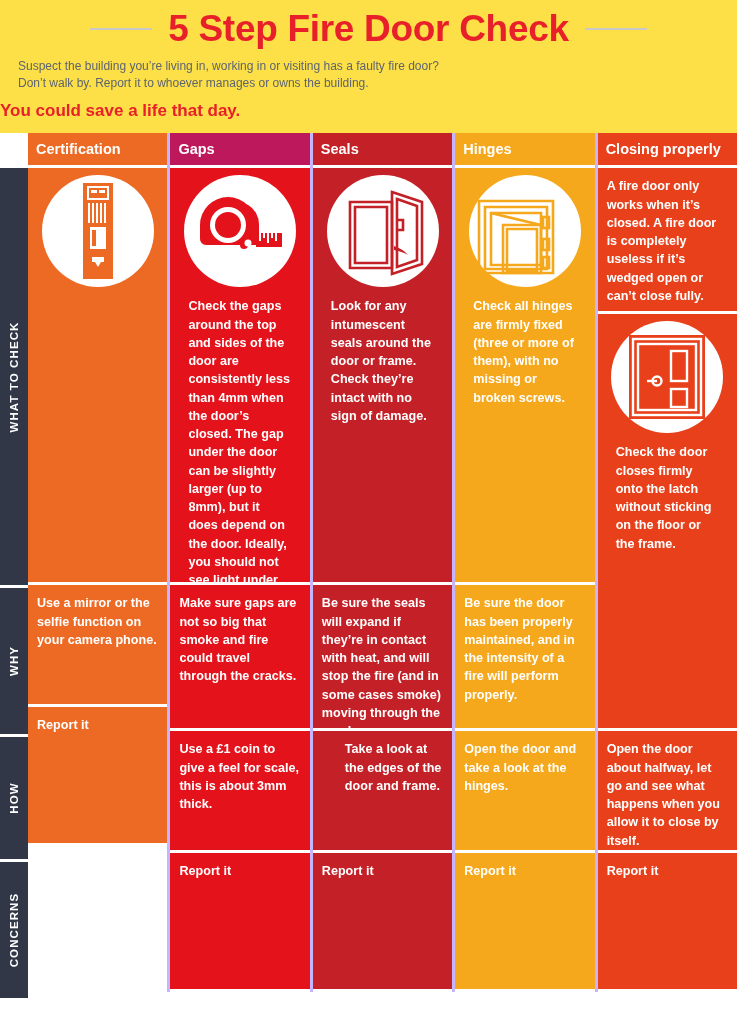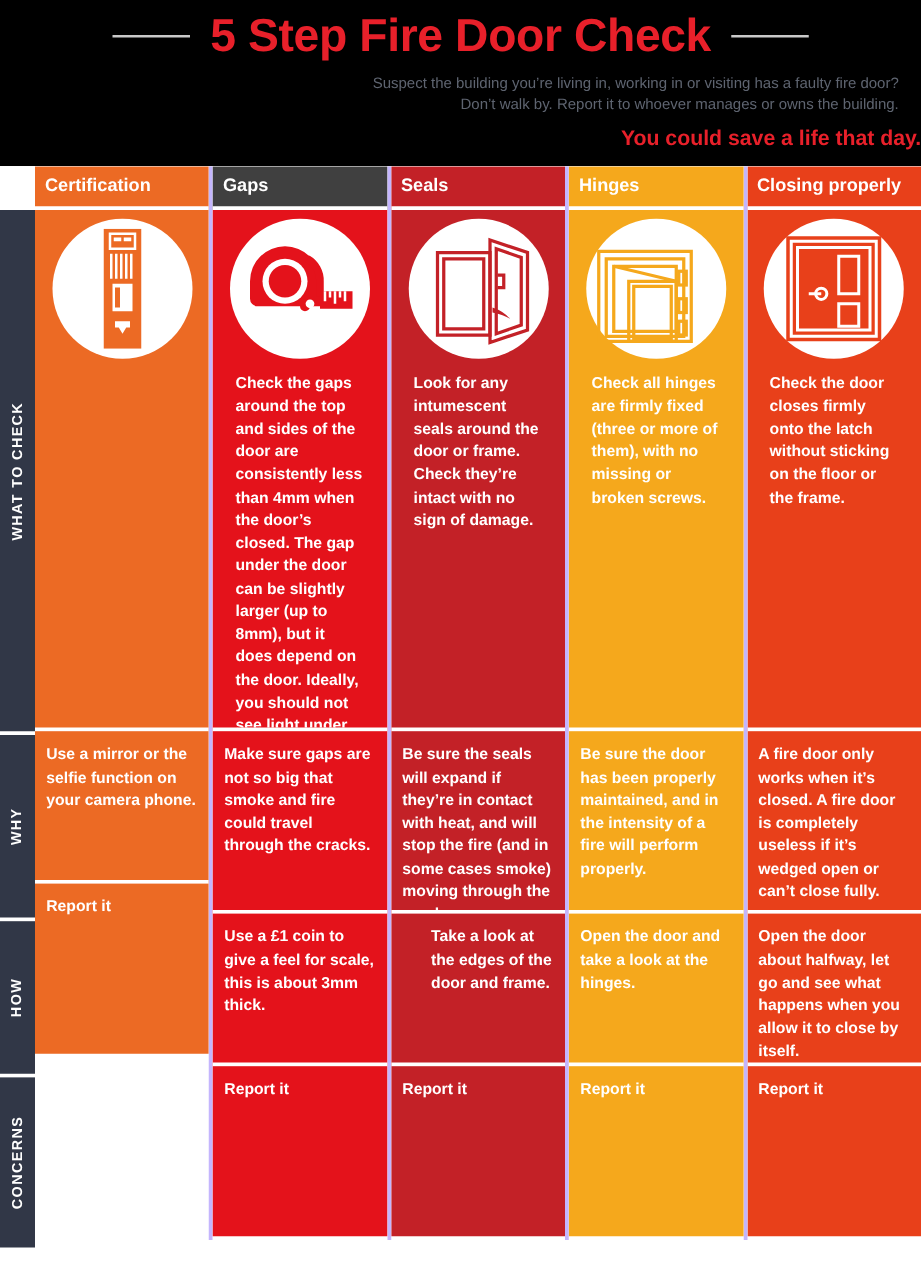--- a/index.html
+++ b/index.html
@@ -17,22 +17,22 @@
     position: relative;
     width: 737px;
     height: 1024px;
     background: #ffffff;
     overflow: hidden;
   }
 
   
   .header {
     padding: 8px 0 6px 0;
-    background: #000000;
-    text-align: right;
+    background: #fde047;
+    text-align: left;
   }
   .title-row {
     display: flex;
     align-items: center;
     justify-content: center;
     gap: 16px;
     padding: 0 6px;
   }
   .title-rule {
     height: 2px;
@@ -230,21 +230,21 @@
             </div>
           </div>
           <div class="cell row-how" style="background: rgb(236, 106, 36);">
             <span class="txt">Use a mirror or the selfie function on your camera phone.</span>
           </div>
           <div class="cell row-concern" style="background: rgb(236, 106, 36);">
             <span class="txt">Report it</span>
           </div>
         </div>
         <div class="col">
-          <div class="col-head" style="background: #404040;">Gaps</div>
+          <div class="col-head" style="background: #be185d;">Gaps</div>
           <div class="cell row-check" style="background: rgb(228, 18, 27);">
             <div class="icon-wrap">
               <div class="icon-circle">
                 <svg width="92" height="92" viewBox="0 0 92 92">
                   <path d="M6 40 a28 28 0 1 1 56 0 v20 h-8 a4 4 0 0 1 -8 0 v0 h-34 a6 6 0 0 1 -6 -6 z" fill="#e4121b"></path>
                   <circle cx="34" cy="40" r="18" fill="#fff"></circle>
                   <circle cx="34" cy="40" r="13" fill="#e4121b"></circle>
                   <path d="M52 22 a20 20 0 0 1 10 18 v12" fill="none" stroke="#e4121b" stroke-width="6"></path>
                   <circle cx="54" cy="58" r="3.5" fill="#fff"></circle>
                   <rect x="62" y="48" width="26" height="14" fill="#e4121b"></rect>
@@ -332,43 +332,43 @@
           </div>
           <div class="cell row-how" style="background: rgb(245, 168, 28);">
             <span class="txt">Open the door and take a look at the hinges.</span>
           </div>
           <div class="cell row-concern" style="background: rgb(245, 168, 28);">
             <span class="txt">Report it</span>
           </div>
         </div>
         <div class="col">
           <div class="col-head" style="background: rgb(232, 64, 26);">Closing properly</div>
+          <div class="cell row-why" style="background: rgb(232, 64, 26);">
+            <span class="txt">A fire door only works when it’s closed. A fire door is completely useless if it’s wedged open or can’t close fully.</span>
+          </div>
           <div class="cell row-check" style="background: rgb(232, 64, 26);">
             <div class="icon-wrap">
               <div class="icon-circle">
                 <svg width="92" height="92" viewBox="0 0 92 92">
                   <rect x="8" y="4" width="76" height="84" fill="#e8401a"></rect>
                   <g fill="none" stroke="#fff" stroke-width="2.4">
                     <rect x="12" y="8" width="68" height="76"></rect>
                     <rect x="17" y="13" width="58" height="66"></rect>
                     <rect x="50" y="20" width="16" height="30"></rect>
                     <rect x="50" y="58" width="16" height="18"></rect>
                     <path d="M36 50 h-10"></path>
                     <circle cx="36" cy="50" r="4.5"></circle>
                   </g>
                 </svg>
               </div>
             </div>
             <div class="icon-body">
               <span class="txt">Check the door closes firmly onto the latch without sticking on the floor or the frame.</span>
             </div>
           </div>
-          <div class="cell row-why" style="background: rgb(232, 64, 26);">
-            <span class="txt">A fire door only works when it’s closed. A fire door is completely useless if it’s wedged open or can’t close fully.</span>
-          </div>
           <div class="cell row-how" style="background: rgb(232, 64, 26);">
             <span class="txt">Open the door about halfway, let go and see what happens when you allow it to close by itself.</span>
           </div>
           <div class="cell row-concern" style="background: rgb(232, 64, 26);">
             <span class="txt">Report it</span>
           </div>
         </div>
       </div>
   </div>
 </div>

